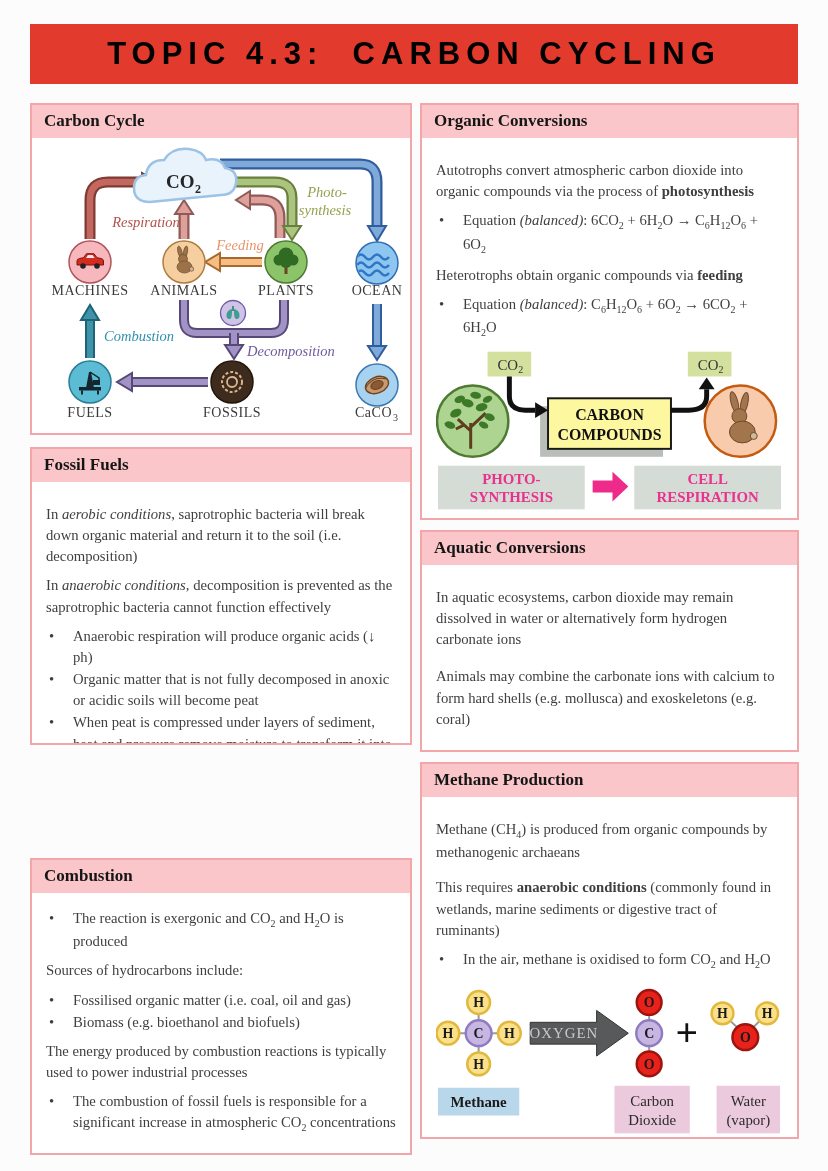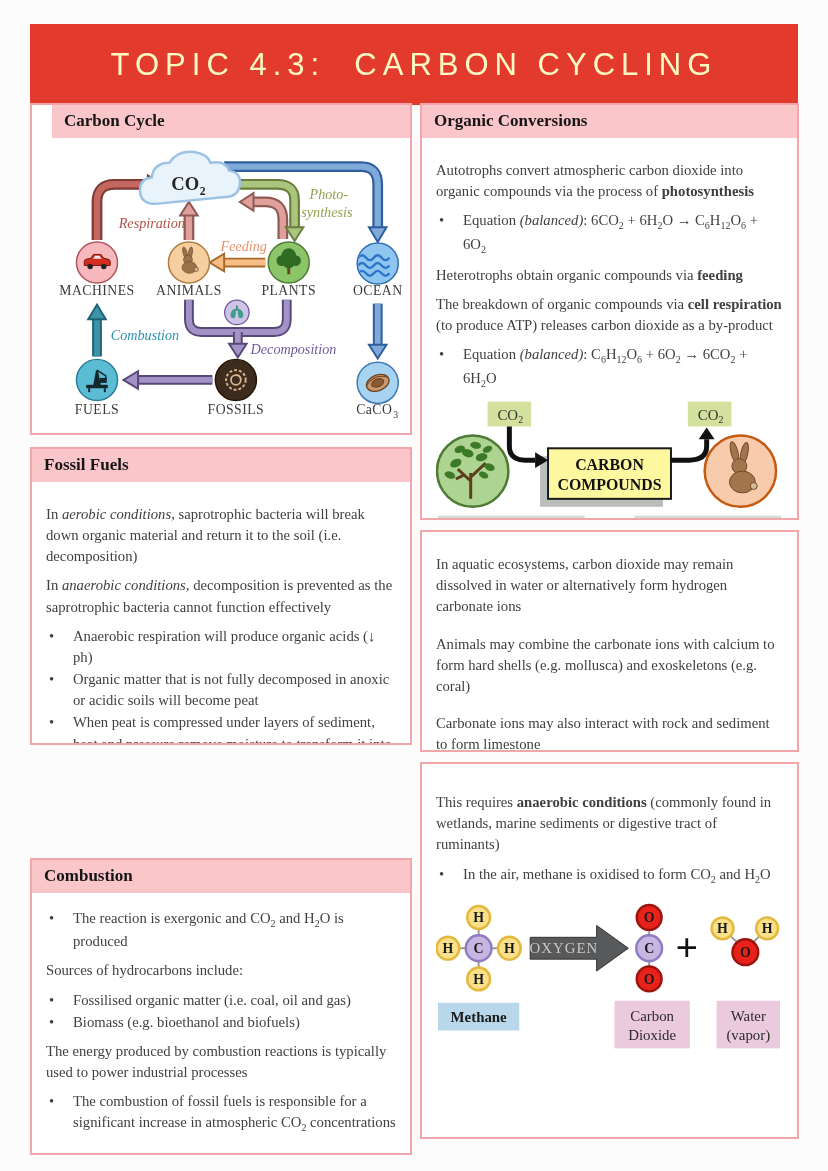--- a/index.html
+++ b/index.html
@@ -3,54 +3,54 @@
 <meta charset="utf-8">
 <style>
   html,body{margin:0;padding:0;}
   body{
     width:828px;height:1171px;position:relative;
     background:#fdfcfc;
     font-family:"Liberation Serif","DejaVu Serif",serif;
     color:#3f3f3f;
   }
   .banner{
-    position:absolute;left:30px;top:24px;width:768px;height:81px;
-    background:#e23b2e;color:#fef9c3;
+    position:absolute;left:30px;top:24px;width:768px;height:60px;
+    background:#e23b2e;color:#000000;
     display:flex;align-items:center;justify-content:center;
     font-family:"Liberation Sans","DejaVu Sans",sans-serif;
-    font-weight:normal;font-size:31px;letter-spacing:6px;white-space:pre;
+    font-weight:bold;font-size:31px;letter-spacing:6px;white-space:pre;
   }
   .card{
     position:absolute;border:2px solid #f2a6aa;background:#fff;
     box-sizing:border-box;overflow:hidden;
   }
   .card-header{
     background:#fac6c9;padding:5px 12px;font-weight:bold;font-size:17px;
     color:#151515;line-height:1.35;
   }
   .card-body{
     padding:14px 14px;font-size:14.7px;line-height:1.44;
   }
   .para{margin:8px 0;}
   .subhead{font-weight:bold;margin:10px 0 1px 0;color:#1c1c1c;}
   .bullet{display:flex;margin:1px 0;}
   .bm{flex:none;width:24px;padding-left:3px;}
   .bt{flex:1;}
   sub{font-size:0.68em;}
-  .diagram-wrap{display:flex;justify-content:center;border-radius:14px;}
+  .diagram-wrap{display:flex;justify-content:flex-end;border-radius:14px;}
   svg text{font-family:"Liberation Serif","DejaVu Serif",serif;}
   .node-label{font-size:14px;fill:#3a3a3a;letter-spacing:0.5px;}
   .flow-label{font-size:14.5px;font-style:italic;}
 </style>
 </head>
 <body>
 
 <div class="banner">TOPIC 4.3:  CARBON CYCLING</div>
 
-<div class="card" style="left:30px;top:103px;width:382px;height:332px;padding-left:20px;">
+<div class="card" style="left:30px;top:103px;width:382px;height:332px;">
   <div class="card-header">Carbon Cycle</div>
   <div class="diagram-wrap" style="padding-top:4px;">
     <svg width="366" height="290" viewBox="0 0 366 290">
 
       <g>
         <path d="M46,97 V58 Q46,40 64,40 H98" fill="none" stroke="#7e3b34" stroke-width="11"></path>
         <path d="M46,97 V58 Q46,40 64,40 H98" fill="none" stroke="#c4675f" stroke-width="6.5"></path>
         <polygon points="98,31 98,49 113,40" fill="#c4675f" stroke="#7e3b34" stroke-width="2"></polygon>
       </g>
       <g>
@@ -255,21 +255,20 @@
 
 <div class="card" style="left:420px;top:103px;width:379px;height:417px;">
   <div class="card-header">Organic Conversions</div>
   <div class="card-body">
     <div class="para"><span>Autotrophs convert atmospheric carbon dioxide into organic compounds via the process of </span><span style="font-weight: bold;">photosynthesis</span></div>
     <div class="bullet">
         <span class="bm">•</span>
         <span class="bt"><span>Equation </span><span style="font-style: italic;">(balanced)</span><span>:  6CO</span><sub>2</sub><span> + 6H</span><sub>2</sub><span>O → C</span><sub>6</sub><span>H</span><sub>12</sub><span>O</span><sub>6</sub><span> + 6O</span><sub>2</sub></span>
       </div>
     <div class="para"><span>Heterotrophs obtain organic compounds via </span><span style="font-weight: bold;">feeding</span></div>
-    <div class="para"><span>The breakdown of organic compounds via </span><span style="font-weight: bold;">cell respiration</span><span> (to produce ATP) releases carbon dioxide as a by-product</span></div>
     <div class="bullet">
         <span class="bm">•</span>
         <span class="bt"><span>Equation </span><span style="font-style: italic;">(balanced)</span><span>: C</span><sub>6</sub><span>H</span><sub>12</sub><span>O</span><sub>6</sub><span> + 6O</span><sub>2</sub><span> → 6CO</span><sub>2</sub><span> + 6H</span><sub>2</sub><span>O</span></span>
       </div>
     <div class="diagram-wrap" style="margin-top:10px;">
       <svg width="350" height="162" viewBox="0 0 350 162">
 
         <rect x="52" y="0" width="44" height="25" fill="#d4e09e"></rect>
         <text x="62" y="18" font-size="15" fill="#333">CO</text>
         <text x="83" y="22" font-size="10" fill="#333">2</text>
@@ -326,29 +325,32 @@
         <polygon points="158,130 178,130 178,121 194,136 178,151 178,142 158,142" fill="#ee2a8b"></polygon>
         <rect x="200" y="115" width="148" height="44" fill="#d5dbd5"></rect>
         <text x="274" y="133" text-anchor="middle" font-size="15" font-weight="bold" fill="#e9328c">CELL</text>
         <text x="274" y="152" text-anchor="middle" font-size="15" font-weight="bold" fill="#e9328c">RESPIRATION</text>
       </svg>
     </div>
   </div>
 </div>
 
 <div class="card" style="left:420px;top:530px;width:379px;height:222px;">
+  <div class="card-header">Aquatic Conversions</div>
   <div class="card-body">
     <div class="para"><span>In aquatic ecosystems, carbon dioxide may remain dissolved in water or alternatively form hydrogen carbonate ions</span></div>
     <div class="para" style="margin-top:16px;"><span>Animals may combine the carbonate ions with calcium to form hard shells (e.g. mollusca) and exoskeletons (e.g. coral)</span></div>
     <div class="para" style="margin-top:16px;"><span>Carbonate ions may also interact with rock and sediment to form limestone</span></div>
   </div>
 </div>
 
 <div class="card" style="left:420px;top:762px;width:379px;height:377px;">
+  <div class="card-header">Methane Production</div>
   <div class="card-body">
+    <div class="para"><span>Methane (CH</span><sub>4</sub><span>) is produced from organic compounds by methanogenic archaeans</span></div>
     <div class="para" style="margin-top:14px;"><span>This requires </span><span style="font-weight: bold;">anaerobic conditions</span><span> (commonly found in wetlands, marine sediments or digestive tract of ruminants)</span></div>
     <div class="bullet">
         <span class="bm">•</span>
         <span class="bt"><span>In the air, methane is oxidised to form CO</span><sub>2</sub><span> and H</span><sub>2</sub><span>O</span></span>
       </div>
     <div class="diagram-wrap" style="margin-top:8px;">
       <svg width="350" height="158" viewBox="0 0 350 158">
 
         <g>
           <path d="M43,22 V84 M12,53 H74" stroke="#9a9a9a" stroke-width="2"></path>

